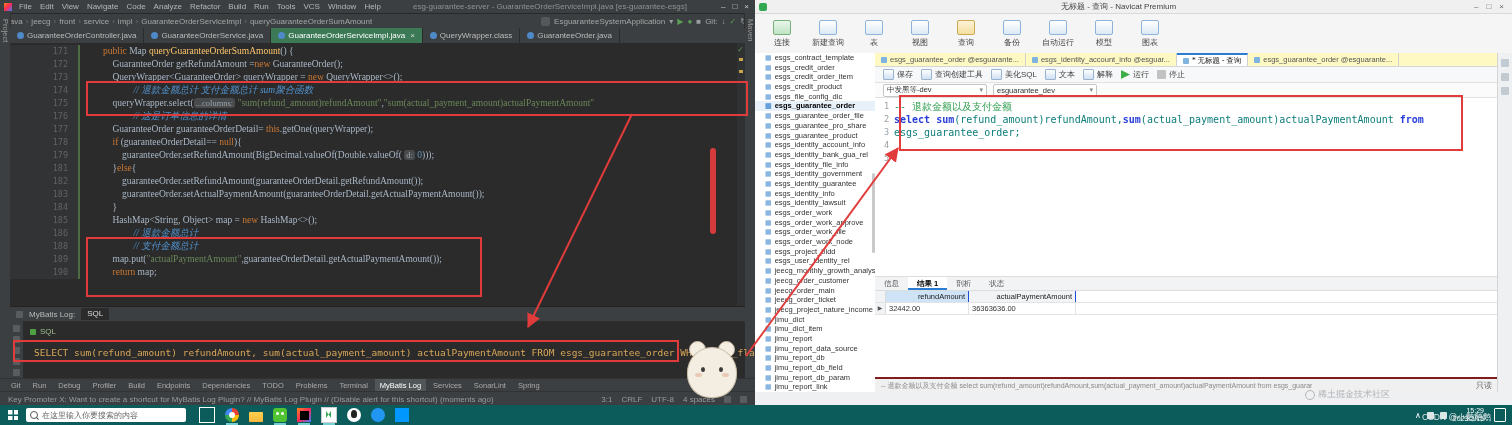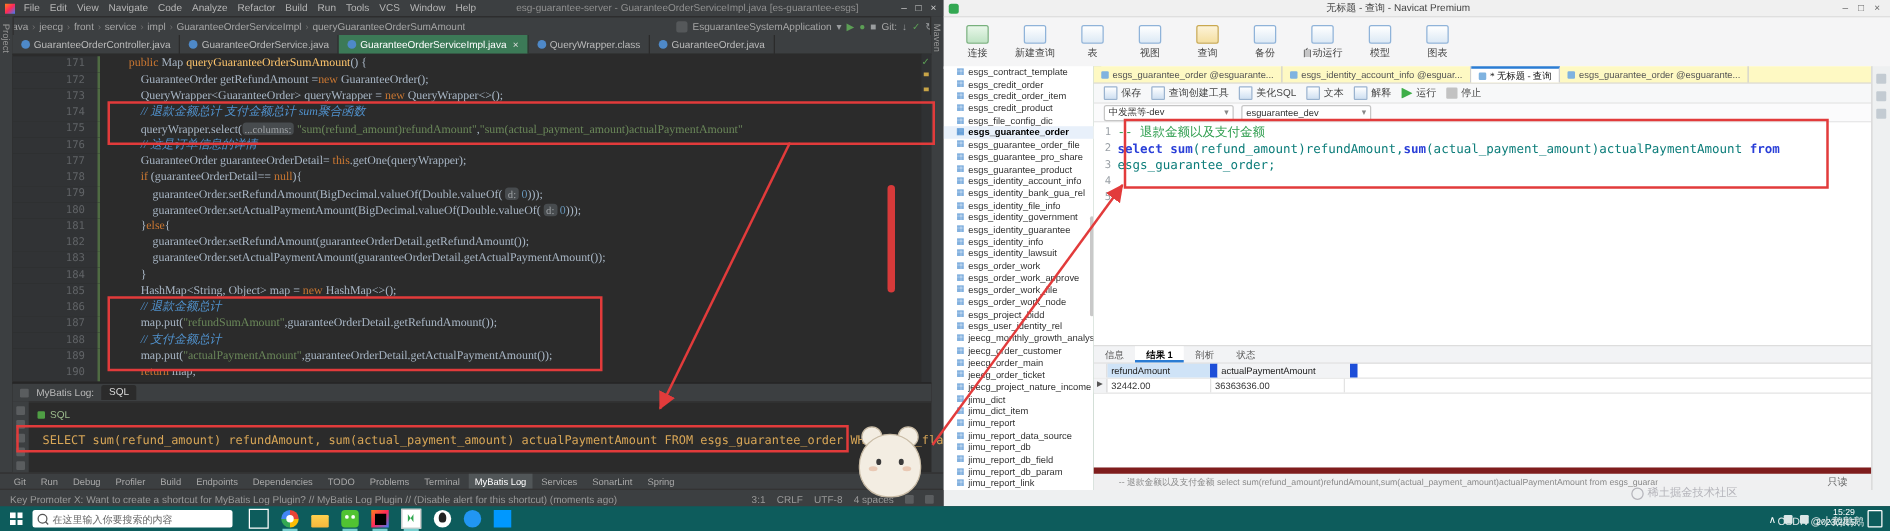--- a/index.html
+++ b/index.html
@@ -26,21 +26,21 @@
   .tab-ic{width:7px;height:7px;border-radius:50%;background:#4e89c8;flex:0 0 auto;}
   .tab-x{color:#ddd;margin-left:2px;}
   .i-leftbar{position:absolute;left:0;top:13px;width:10px;bottom:27px;background:#3c3f41;border-right:1px solid #2e2e2e;}
   .i-rightbar{position:absolute;right:0;top:13px;width:10px;bottom:27px;background:#3c3f41;border-left:1px solid #2e2e2e;}
   .vtext{writing-mode:vertical-rl;font-size:7.5px;color:#9a9a9a;margin:6px auto 0 auto;display:block;text-align:center;}
   .i-editor{position:absolute;left:10px;top:43px;width:727px;height:263px;background:#2b2b2b;overflow:hidden;padding-top:2px;}
   .code-line{display:flex;height:13px;line-height:13px;font-size:9.5px;}
   .ln{flex:0 0 58px;text-align:right;padding-right:10px;color:#606366;background:#313335;border-right:2px solid #4f6b43;font-family:"DejaVu Sans Mono",monospace;font-size:8.5px;}
   .ct{white-space:pre;font-family:Liberation Serif, serif;padding-left:23px;color:#a9b7c6;}
   .i-kw{color:#cc7832;} .i-pl{color:#a9b7c6;} .i-fn{color:#ffc66d;} .i-str{color:#6a8759;}
-  .i-num{color:#6897bb;} .i-cm{color:#5193cf;font-style:italic;}
+  .i-num{color:#6897bb;} .i-cm{color:#5193cf;font-style:italic;margin-left:21px;}
   .i-hint{background:#474b4e;color:#9fa3a6;border-radius:3px;padding:0 2px;font-size:8.5px;}
   .i-stripe{position:absolute;right:10px;top:43px;width:8px;height:263px;background:#2f3133;}
   .stripe-check{position:absolute;right:11px;top:45px;color:#5c9e55;font-size:8px;}
   .stripe-mark{position:absolute;right:12px;width:4px;height:3px;background:#c7a447;}
   .i-log{position:absolute;left:10px;right:10px;top:306px;height:72px;background:#2b2b2b;border-top:1px solid #232323;}
   .i-log-head{height:14px;background:#3c3f41;display:flex;align-items:center;gap:6px;font-size:8px;color:#bbb;padding:0 6px;border-bottom:1px solid #2f2f2f;}
   .log-tab{background:#2b2b2b;padding:0 6px;height:12px;line-height:12px;border-radius:2px 2px 0 0;color:#ddd;}
   .i-log-tools{position:absolute;left:0;top:14px;bottom:0;width:13px;background:#3c3f41;display:flex;flex-direction:column;align-items:center;gap:4px;padding-top:4px;}
   .log-tool{width:7px;height:7px;background:#5a5d5f;border-radius:1px;}
   .i-log-body{margin-left:14px;padding:4px 0 0 6px;}
@@ -89,23 +89,23 @@
   .s-ct{white-space:pre;font-family:"DejaVu Sans Mono",monospace;color:#333;}
   .n-kw{color:#2a3fd8;font-weight:bold;} .n-id{color:#0c7d7a;} .n-cm{color:#2f9e4f;}
   .n-restabs{height:13px;display:flex;align-items:center;font-size:7.5px;color:#555;background:#f2f3f5;border-top:1px solid #ddd;border-bottom:1px solid #ddd;}
   .r-tab{padding:0 9px;height:13px;line-height:13px;}
   .r-tab.active{background:#fff;color:#000;font-weight:bold;box-shadow:inset 0 -2px #2b7cd3;}
   .n-grid{font-size:7.5px;color:#333;}
   .g-row{display:flex;height:11px;line-height:11px;border-bottom:1px solid #e3e3e3;}
   .g-marker{flex:0 0 10px;background:#f2f3f5;border-right:1px solid #dcdcdc;text-align:center;font-size:6px;color:#555;}
   .g-cell{flex:0 0 76px;padding:0 3px;border-right:1px solid #e3e3e3;overflow:hidden;white-space:nowrap;}
   .g-cell.c2{flex:0 0 100px;}
-  .g-head .g-cell{background:#f2f3f5;border-right:6px solid #1d4ed8;color:#222;}
+  .g-head .g-cell{background:#f2f3f5;border-right:1px solid #1d4ed8;color:#222;text-align:right;}
   .g-head .g-cell.c1{background:#cfe3f7;}
-  .n-statusbar{position:absolute;left:0;right:0;bottom:0;height:13px;background:#f0f0f1;border-top:5px solid #7f1d1d;display:flex;align-items:center;font-size:7px;color:#8a8a8a;padding:0 20px;}
+  .n-statusbar{position:absolute;left:0;right:0;bottom:0;height:13px;background:#f0f0f1;border-top:2px solid #7f1d1d;display:flex;align-items:center;font-size:7px;color:#8a8a8a;padding:0 6px;}
   .n-status-right{margin-left:auto;font-size:8px;color:#666;padding-left:8px;white-space:nowrap;}
   .n-status-left{white-space:nowrap;overflow:hidden;max-width:520px;}
   .n-rightstrip{position:absolute;right:0;top:53px;width:14px;bottom:13px;background:#eef0f1;border-left:1px solid #d5d5d5;display:flex;flex-direction:column;align-items:center;gap:6px;padding-top:6px;}
   .rs-ic{width:8px;height:8px;background:#c3cbd2;border-radius:1px;}
 
   
   #taskbar{position:absolute;left:0;top:405px;width:1512px;height:20px;background:#0d5c5c;display:flex;align-items:center;color:#fff;}
   .win-logo{width:10px;height:10px;margin:0 8px;flex:0 0 auto;background:
     linear-gradient(#fff,#fff) 0 0/4.5px 4.5px no-repeat,
     linear-gradient(#fff,#fff) 5.5px 0/4.5px 4.5px no-repeat,
@@ -271,24 +271,20 @@
         </div>
         <div class="code-line">
           <span class="ln">178</span>
           <span class="ct"><span class="i-pl">    </span><span class="i-kw">if</span><span class="i-pl"> (guaranteeOrderDetail== </span><span class="i-kw">null</span><span class="i-pl">){</span></span>
         </div>
         <div class="code-line">
           <span class="ln">179</span>
           <span class="ct"><span class="i-pl">        guaranteeOrder.setRefundAmount(BigDecimal.valueOf(Double.valueOf( </span><span class="i-hint">d:</span><span class="i-pl"> </span><span class="i-num">0</span><span class="i-pl">)));</span></span>
         </div>
         <div class="code-line">
-          <span class="ln">180</span>
-          <span class="ct"><span class="i-pl">        guaranteeOrder.setActualPaymentAmount(BigDecimal.valueOf(Double.valueOf( </span><span class="i-hint">d:</span><span class="i-pl"> </span><span class="i-num">0</span><span class="i-pl">)));</span></span>
-        </div>
-        <div class="code-line">
           <span class="ln">181</span>
           <span class="ct"><span class="i-pl">    }</span><span class="i-kw">else</span><span class="i-pl">{</span></span>
         </div>
         <div class="code-line">
           <span class="ln">182</span>
           <span class="ct"><span class="i-pl">        guaranteeOrder.setRefundAmount(guaranteeOrderDetail.getRefundAmount());</span></span>
         </div>
         <div class="code-line">
           <span class="ln">183</span>
           <span class="ct"><span class="i-pl">        guaranteeOrder.setActualPaymentAmount(guaranteeOrderDetail.getActualPaymentAmount());</span></span>
@@ -297,24 +293,20 @@
           <span class="ln">184</span>
           <span class="ct"><span class="i-pl">    }</span></span>
         </div>
         <div class="code-line">
           <span class="ln">185</span>
           <span class="ct"><span class="i-pl">    HashMap&lt;String, Object&gt; map = </span><span class="i-kw">new</span><span class="i-pl"> HashMap&lt;&gt;();</span></span>
         </div>
         <div class="code-line">
           <span class="ln">186</span>
           <span class="ct"><span class="i-cm">    // 退款金额总计</span></span>
-        </div>
-        <div class="code-line">
-          <span class="ln">187</span>
-          <span class="ct"><span class="i-pl">    map.put(</span><span class="i-str">"refundSumAmount"</span><span class="i-pl">,guaranteeOrderDetail.getRefundAmount());</span></span>
         </div>
         <div class="code-line">
           <span class="ln">188</span>
           <span class="ct"><span class="i-cm">    // 支付金额总计</span></span>
         </div>
         <div class="code-line">
           <span class="ln">189</span>
           <span class="ct"><span class="i-pl">    map.put(</span><span class="i-str">"actualPaymentAmount"</span><span class="i-pl">,guaranteeOrderDetail.getActualPaymentAmount());</span></span>
         </div>
         <div class="code-line">

